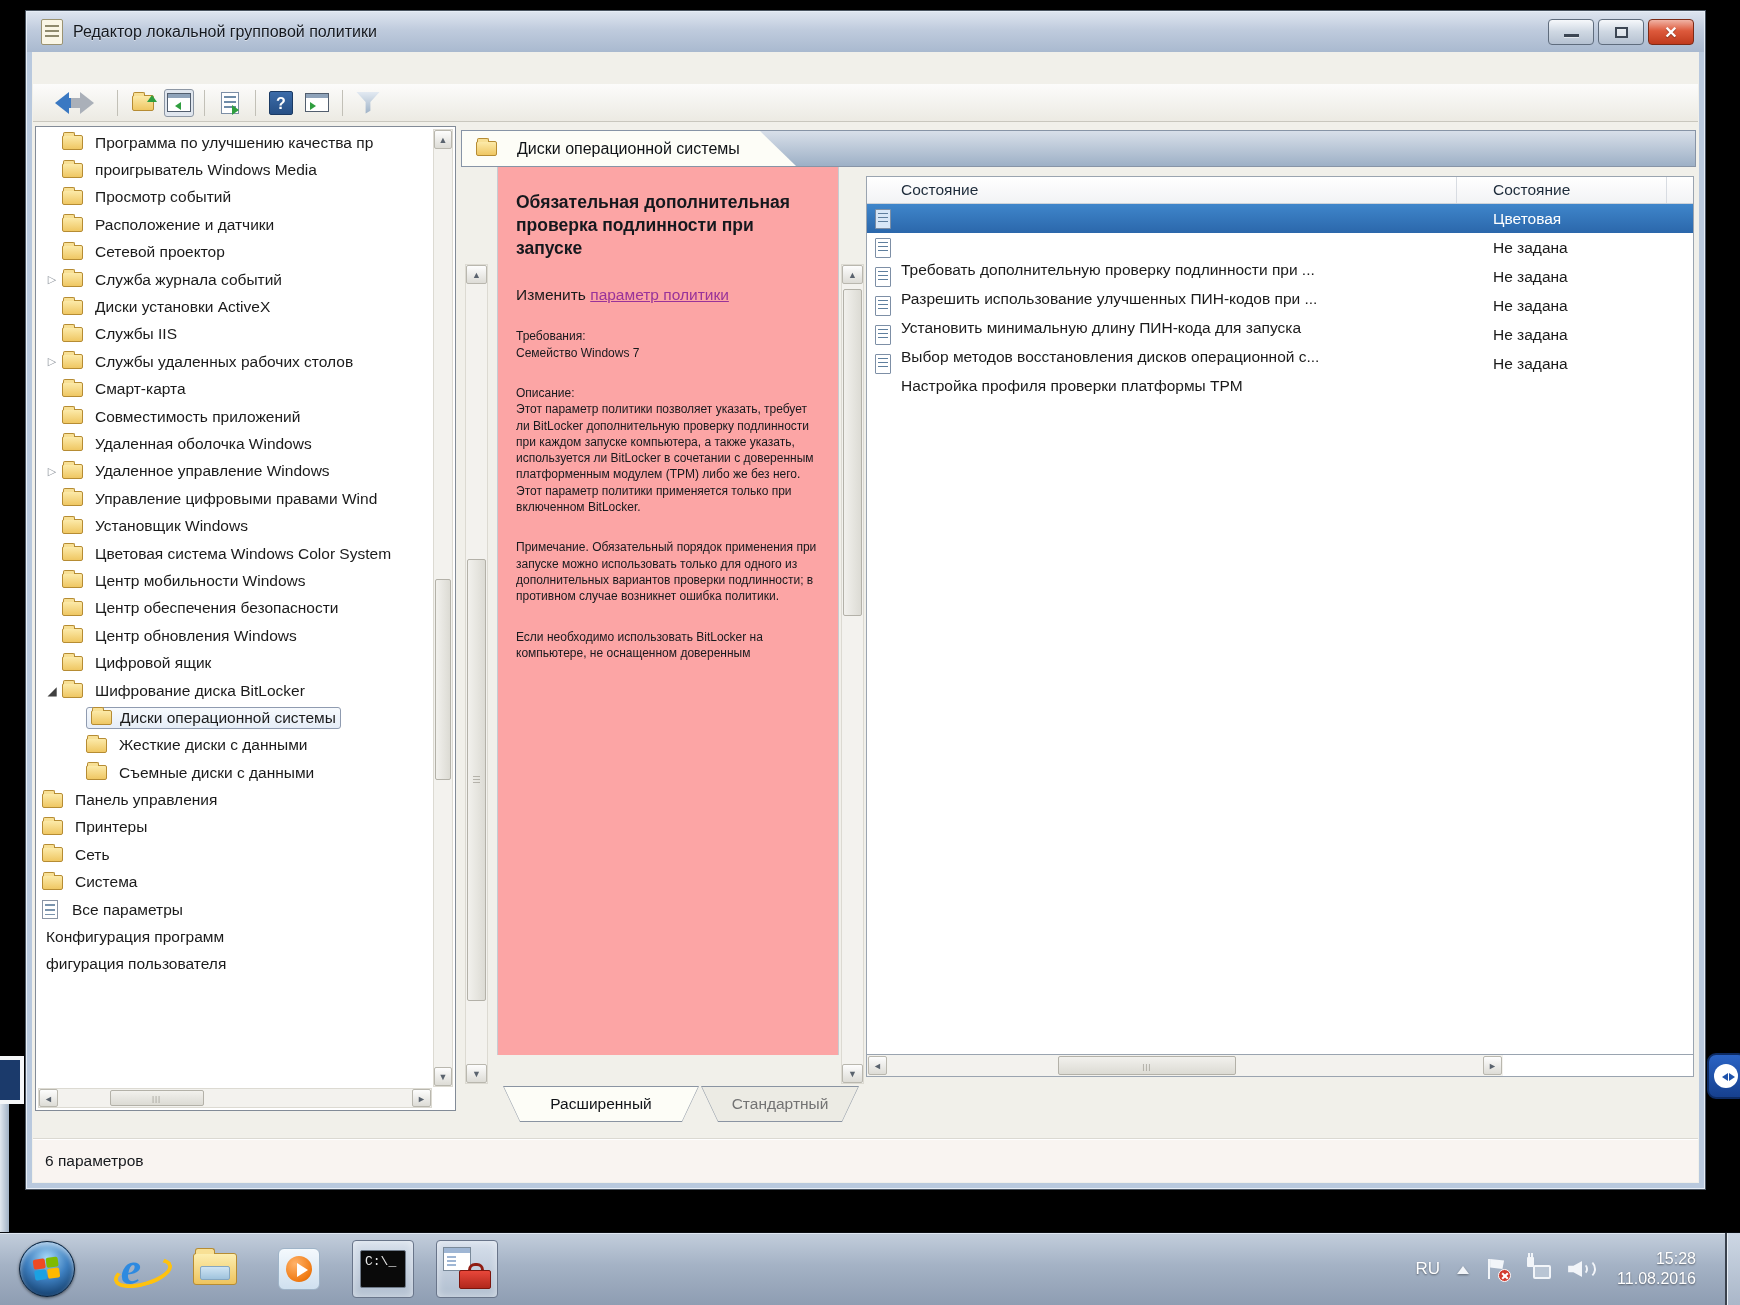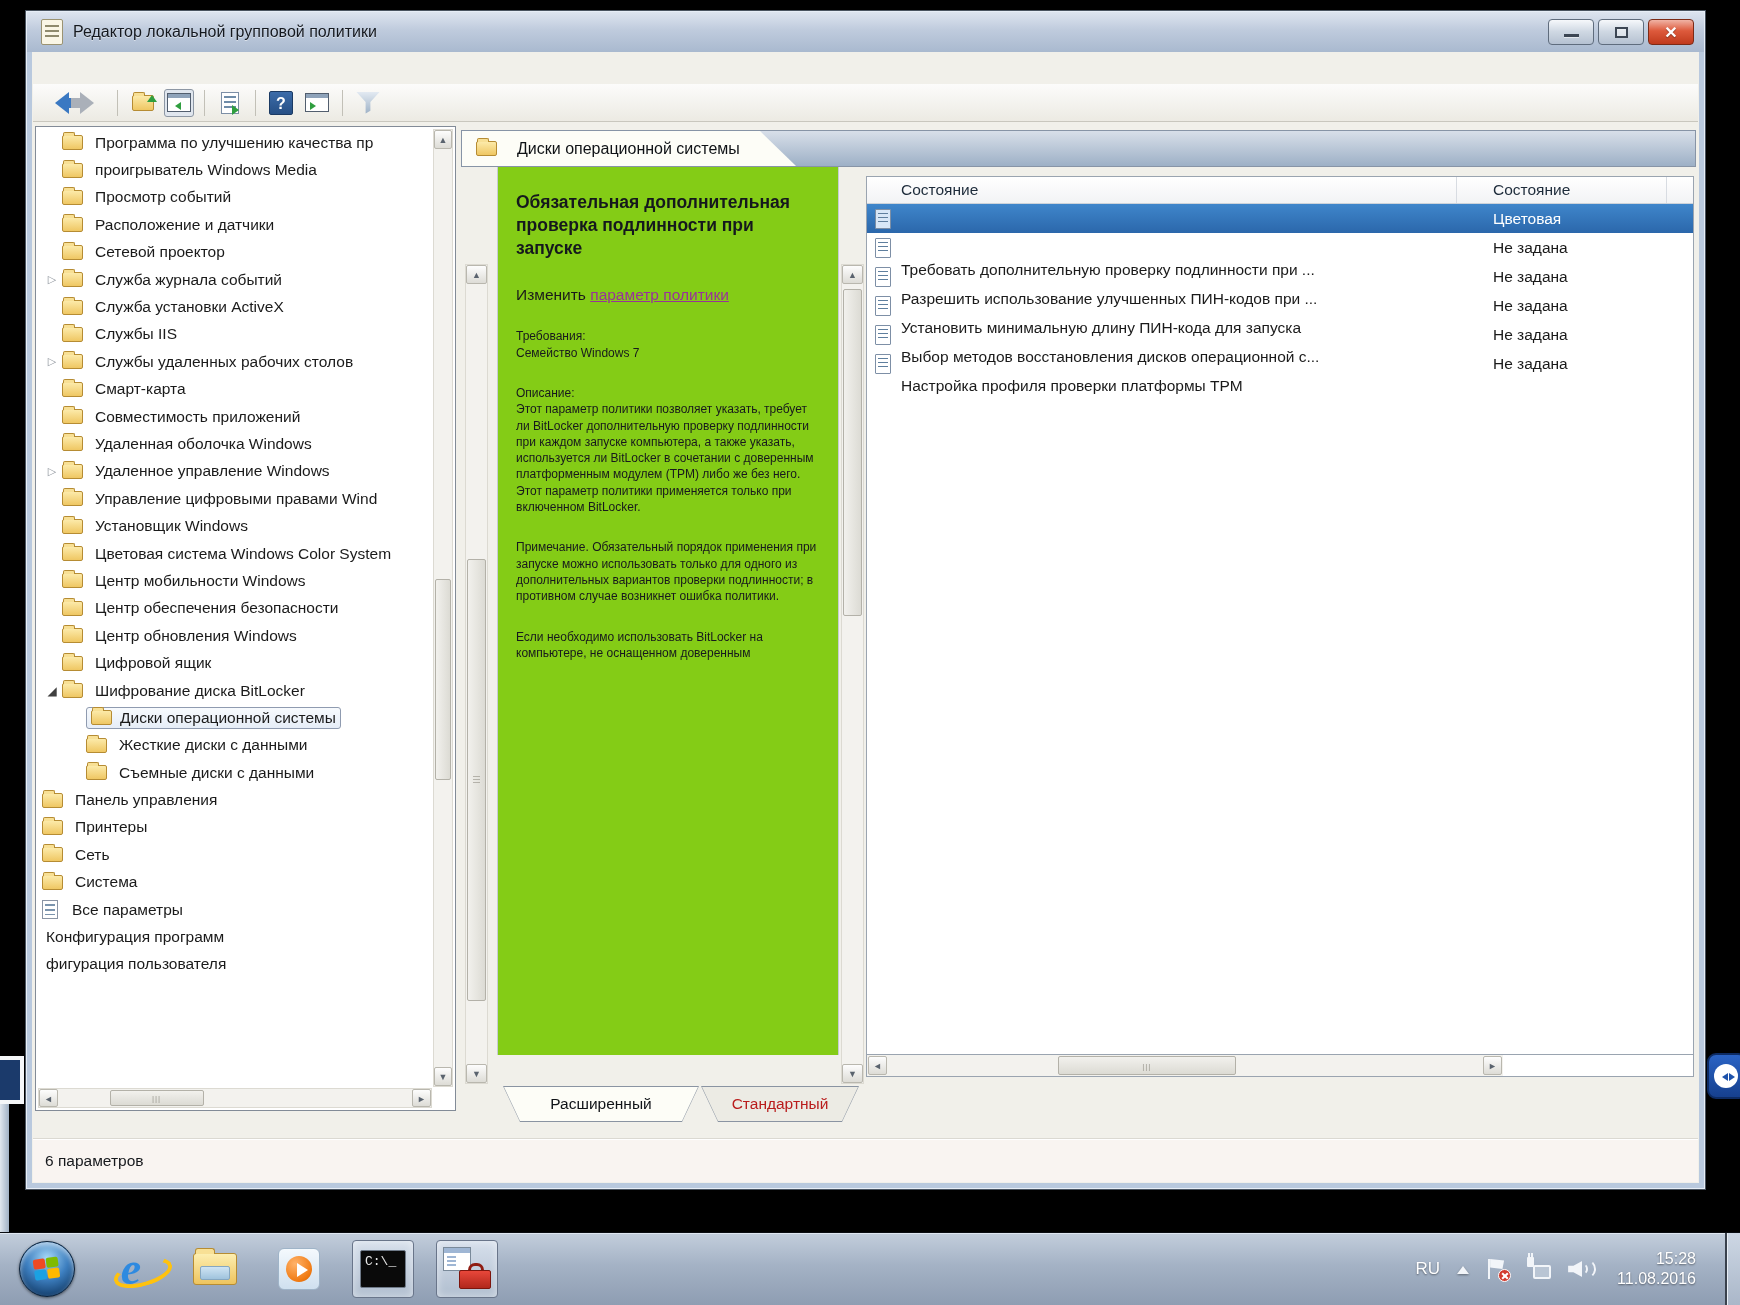--- a/index.html
+++ b/index.html
@@ -84,21 +84,21 @@
 
   
   .rp-header { position:absolute; left:428px; top:78px; right:2px; height:37px;
                background:linear-gradient(#d8dfe9,#9db0c6); border:1px solid #8794a6; }
   .rp-tab { position:absolute; left:0; top:0; bottom:0; width:334px; background:#fdfdf7;
             clip-path:polygon(0 0, 298px 0, 334px 100%, 0 100%);
             display:flex; align-items:center; padding-left:14px; gap:12px; }
   .rp-title { font-size:16px; color:#0f1216; }
 
   .desc-panel { position:absolute; left:464px; top:115px; width:342px; height:888px;
-                background:#84cc16; border-left:1px solid #c7ccd2; border-right:1px solid #c7ccd2;
+                background:#fca5a5; border-left:1px solid #c7ccd2; border-right:1px solid #c7ccd2;
                 padding:24px 16px 0 18px; overflow:hidden; }
   .desc-title { font-size:17.5px; font-weight:bold; line-height:1.32; color:#15181d; }
   .desc-line { margin-top:26px; font-size:15.5px; }
   .desc-link { color:#993399; text-decoration:underline; }
   .para { margin-top:24px; font-size:12px; line-height:1.36; color:#17191d; }
   .para.tight { margin-top:0; }
 
   
   .list { position:absolute; left:833px; top:124px; width:828px; height:879px; background:#fff; border:1px solid #9aa4b0; overflow:hidden; }
   .list-head { display:flex; height:27px; background:linear-gradient(#ffffff,#f2f3f5); border-bottom:1px solid #cdd3da; }
@@ -114,21 +114,21 @@
 
   .list-bottom { position:absolute; left:833px; top:1003px; width:828px; height:22px; background:#fff; border:1px solid #9aa4b0; border-top:none; display:flex; }
   .hscroll { position:relative; width:636px; height:100%; background:#f3f2ee; }
   .hsc-arrow { position:absolute; top:1px; bottom:1px; width:19px; background:linear-gradient(#fdfdfd,#dddcd6); border:1px solid #b9b7ae; border-radius:2px; color:#5a636e; font-size:9px; text-align:center; line-height:18px; }
 
   
   .tabs { position:absolute; left:470px; top:1034px; height:36px; display:flex; }
   .tab { position:relative; height:100%; margin-right:2px; }
   .tab .edge { position:absolute; inset:0; background:#8a94a2; clip-path:polygon(0 0,100% 0,calc(100% - 17px) 100%,17px 100%); }
   .tab .face { position:absolute; inset:1px 1px 1px 1px; background:#ecebe4; clip-path:polygon(0 0,100% 0,calc(100% - 16px) 100%,16px 100%);
-               display:flex; align-items:center; justify-content:center; font-size:15.5px; color:#b91c1c; }
+               display:flex; align-items:center; justify-content:center; font-size:15.5px; color:#737373; }
   .tab.active .face { background:#fdfdf7; color:#101317; }
 
   
   .statusbar { position:absolute; left:0; right:0; bottom:0; height:44px; background:#f9f4f1;
                border-top:1px solid #dbd9d2; box-shadow:inset 0 1px 0 #fff; display:flex; align-items:center; padding-left:12px; }
   .status-text { font-size:15.5px; color:#17191d; }
 
   
   .taskbar { position:absolute; left:0; right:0; bottom:0; height:73px;
              background:linear-gradient(#c3cedc,#a4b2c5 45%,#8e9db2); border-top:1px solid #0a0d12;
@@ -289,21 +289,21 @@
             <span class="t-label"><span>Сетевой проектор</span></span>
           </div>
           <div class="tree-row lvl2">
             <span class="t-arrow">▷</span>
             <span class="i-folder"></span>
             <span class="t-label"><span>Служба журнала событий</span></span>
           </div>
           <div class="tree-row lvl2">
             <span class="t-arrow"></span>
             <span class="i-folder"></span>
-            <span class="t-label"><span>Служба установки ActiveX</span></span>
+            <span class="t-label"><span>Диски установки ActiveX</span></span>
           </div>
           <div class="tree-row lvl2">
             <span class="t-arrow"></span>
             <span class="i-folder"></span>
             <span class="t-label"><span>Службы IIS</span></span>
           </div>
           <div class="tree-row lvl2">
             <span class="t-arrow">▷</span>
             <span class="i-folder"></span>
             <span class="t-label"><span>Службы удаленных рабочих столов</span></span>

